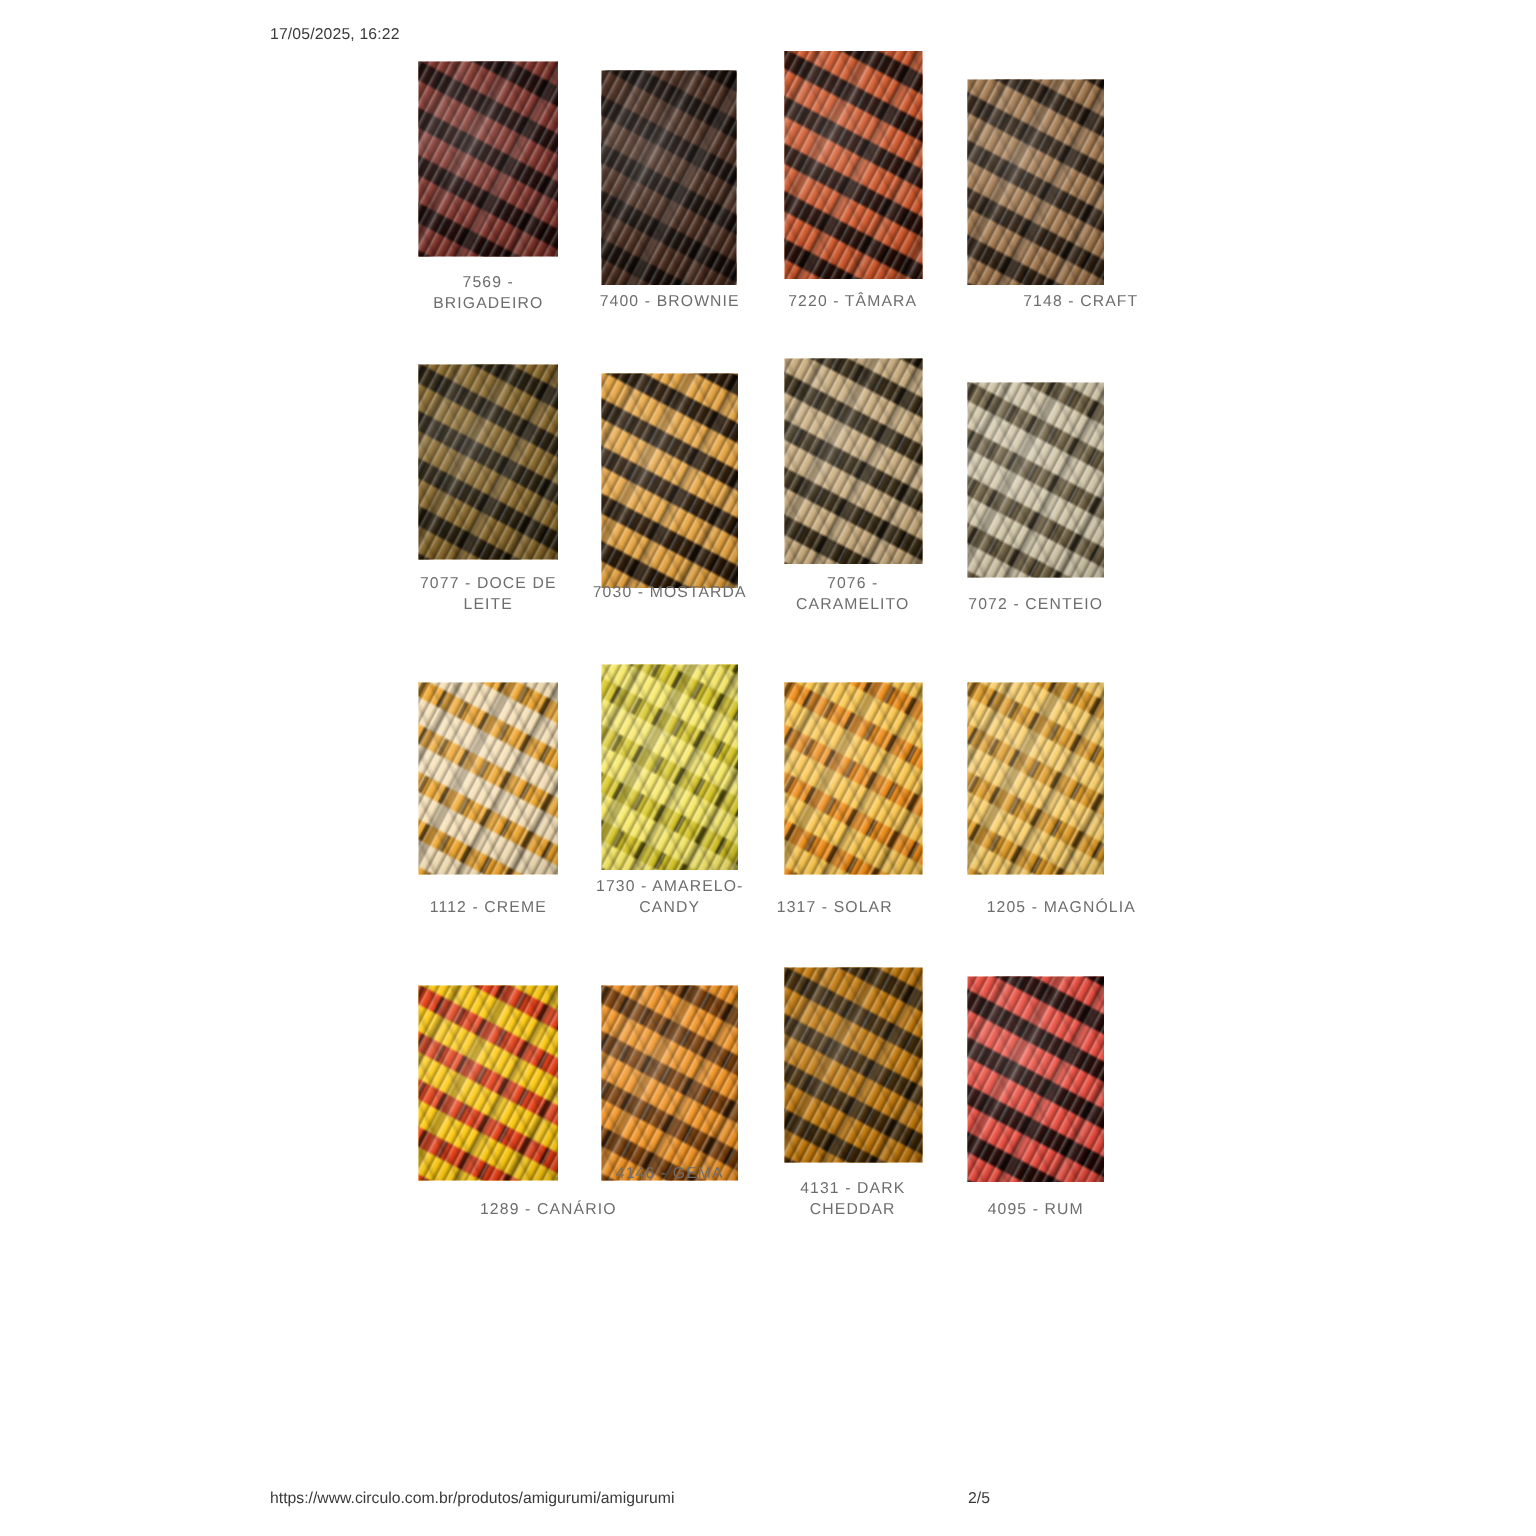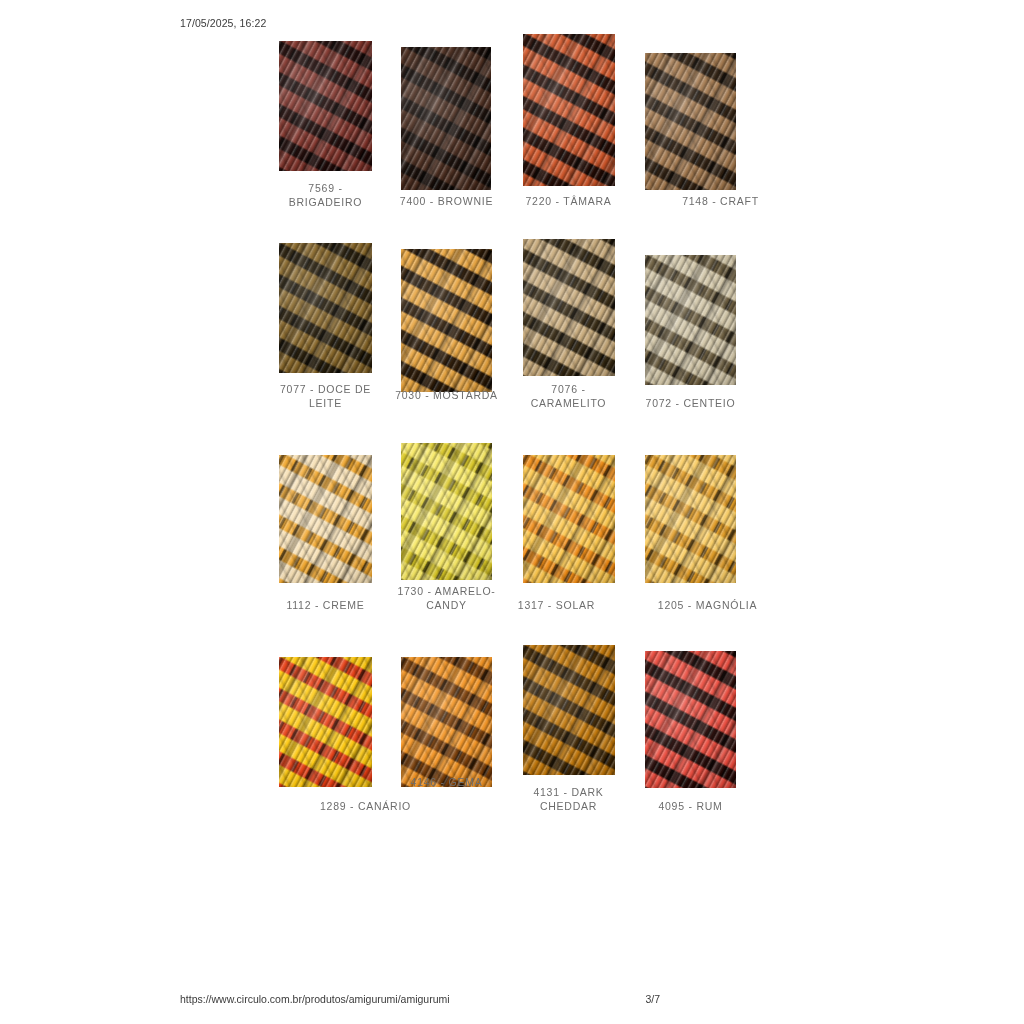--- a/index.html
+++ b/index.html
@@ -383,14 +383,14 @@
           <div class="cords c"></div>
           <div class="shade"></div>
         </div>
       </div>
       <div class="caption" style="left: 637px; top: 799px; width: 107px;">4095 - RUM</div>
     </div>
   </div>
 
 <div class="print-foot">
   <span class="pf-url">https://www.circulo.com.br/produtos/amigurumi/amigurumi</span>
-  <span class="pf-page">3/7</span>
+  <span class="pf-page">2/5</span>
 </div>
 
 </body></html>

